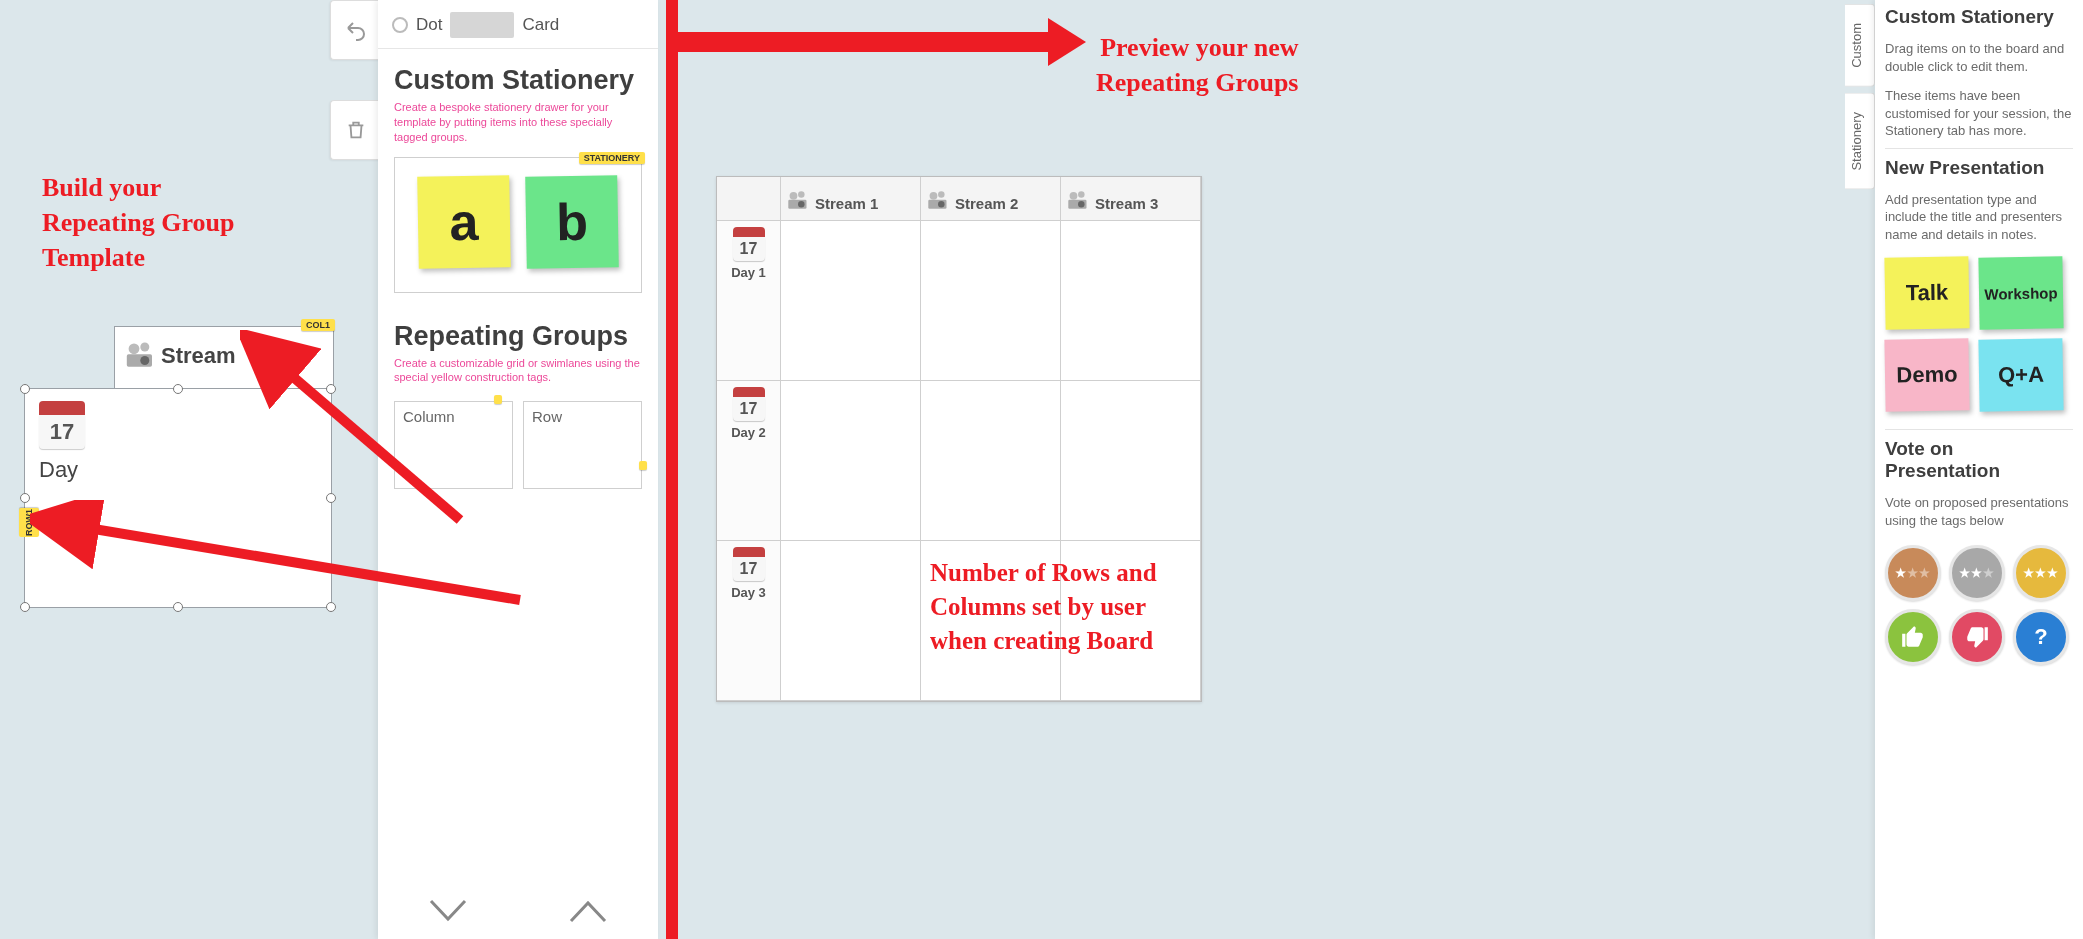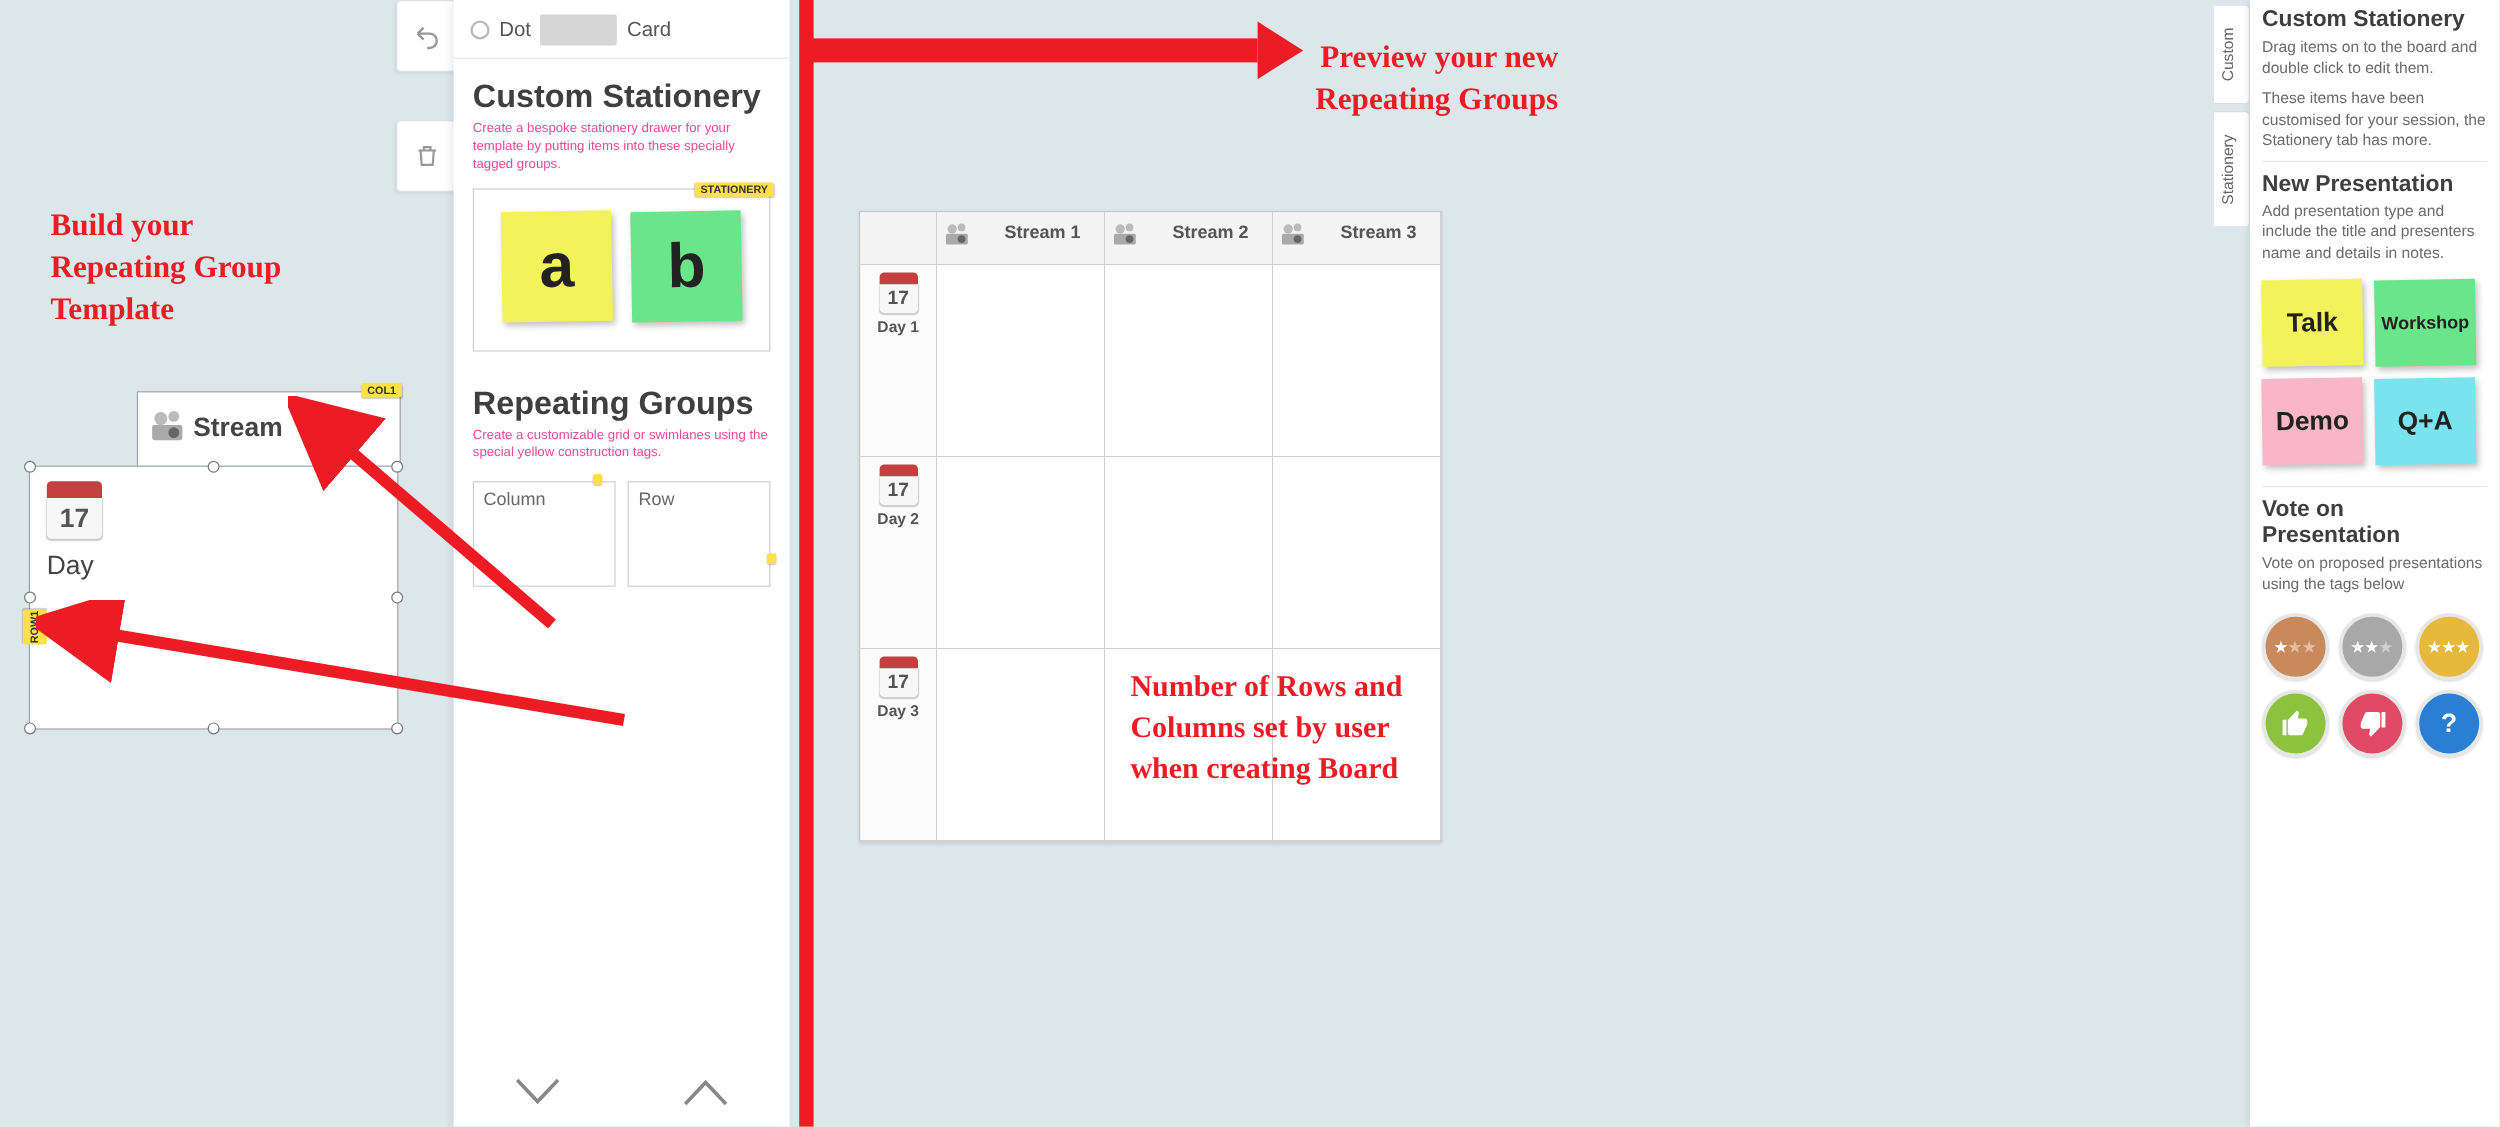--- a/index.html
+++ b/index.html
@@ -205,21 +205,21 @@
     border-right:1px solid #cfcfcf;
     border-bottom:1px solid #cfcfcf;
   }
   .preview-grid .corner {
     border-right:1px solid #cfcfcf;
     border-bottom:1px solid #cfcfcf;
     background:#f4f4f4;
   }
   .preview-grid .hcell {
     background:#f4f4f4;
-    display:flex; align-items:flex-start; gap:24px;
+    display:flex; align-items:flex-end; gap:2px;
     padding:8px 6px;
     font-size:15px; font-weight:600; color:#555;
     height:44px;
   }
   .preview-grid .hcell .projector-icon { width:26px; height:22px; }
   .preview-grid .rcell {
     background:#fbfbfb;
     padding:6px 4px 8px;
     display:flex; flex-direction:column; align-items:center;
     font-size:13px; color:#555; font-weight:600;
@@ -252,21 +252,21 @@
     transform:rotate(180deg);
     font-size:13px; color:#666;
     border-radius:4px 0 0 4px;
     margin-bottom:6px;
   }
   .right-panel h3 {
     font-size:19px; font-weight:700; color:#3e3e3e;
   }
   .right-panel p {
     font-size:13px; color:#6b6b6b; line-height:1.35;
-    margin:2px 0 8px;
+    margin:12px 0 8px;
   }
   .right-panel hr { border:none; border-top:1px solid #e4e4e4; margin:4px 0 8px; }
   .mini-stickies {
     display:flex; flex-wrap:wrap; gap:10px;
     padding:6px 0 14px;
   }
   .mini-stickies .sticky {
     width:84px; height:72px; font-size:22px; font-weight:700;
   }
   .mini-stickies .sticky.small-text { font-size:15px; }
@@ -482,21 +482,21 @@
         <span class="top"></span>
         <span class="body">17</span>
       </span>
     <span>Day 3</span>
   </div>
   <div class="cell"></div>
   <div class="cell"></div>
   <div class="cell"></div>
 </div>
 
-<div class="annotation small" style="left:930px; top:556px;margin-left:12px;">Number of Rows and
+<div class="annotation small" style="left:930px; top:556px;">Number of Rows and
 Columns set by user
 when creating Board</div>
 
 <div class="side-tabs">
   <div class="side-tab">Custom</div>
   <div class="side-tab">Stationery</div>
 </div>
 
 <div class="right-panel">
   <h3>Custom Stationery</h3>

